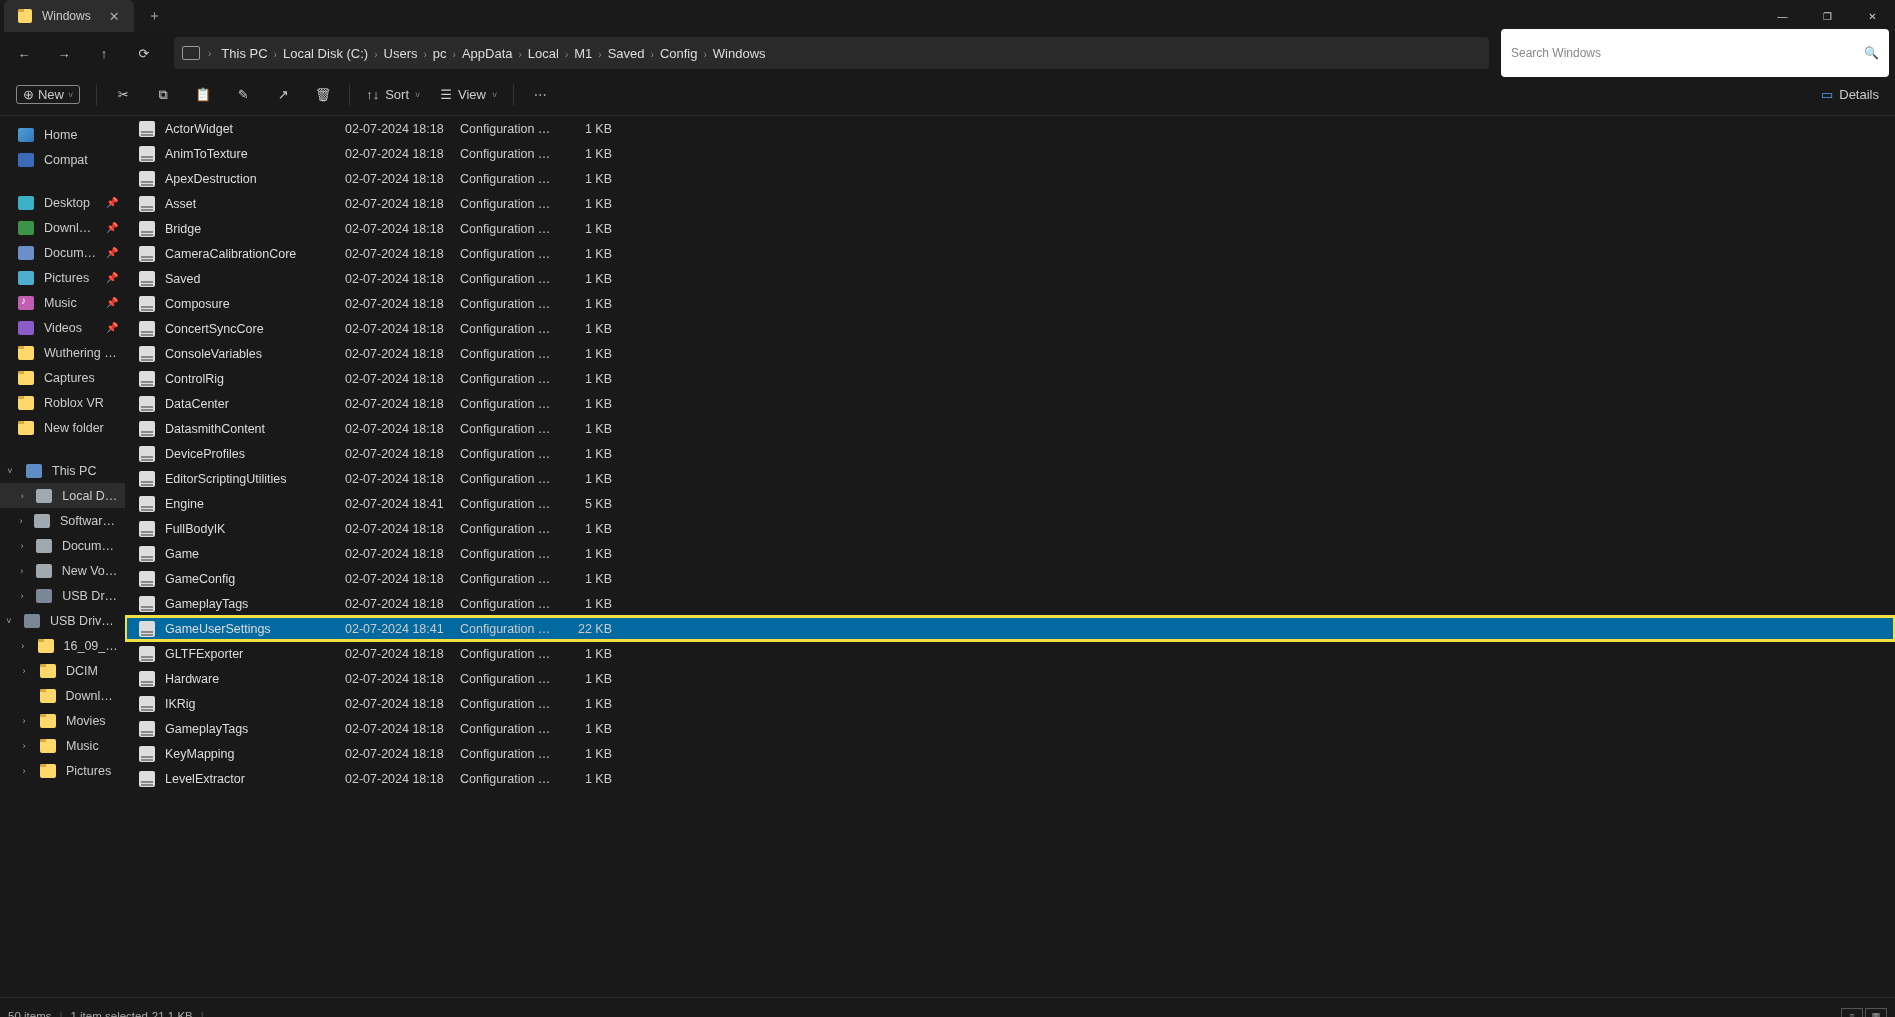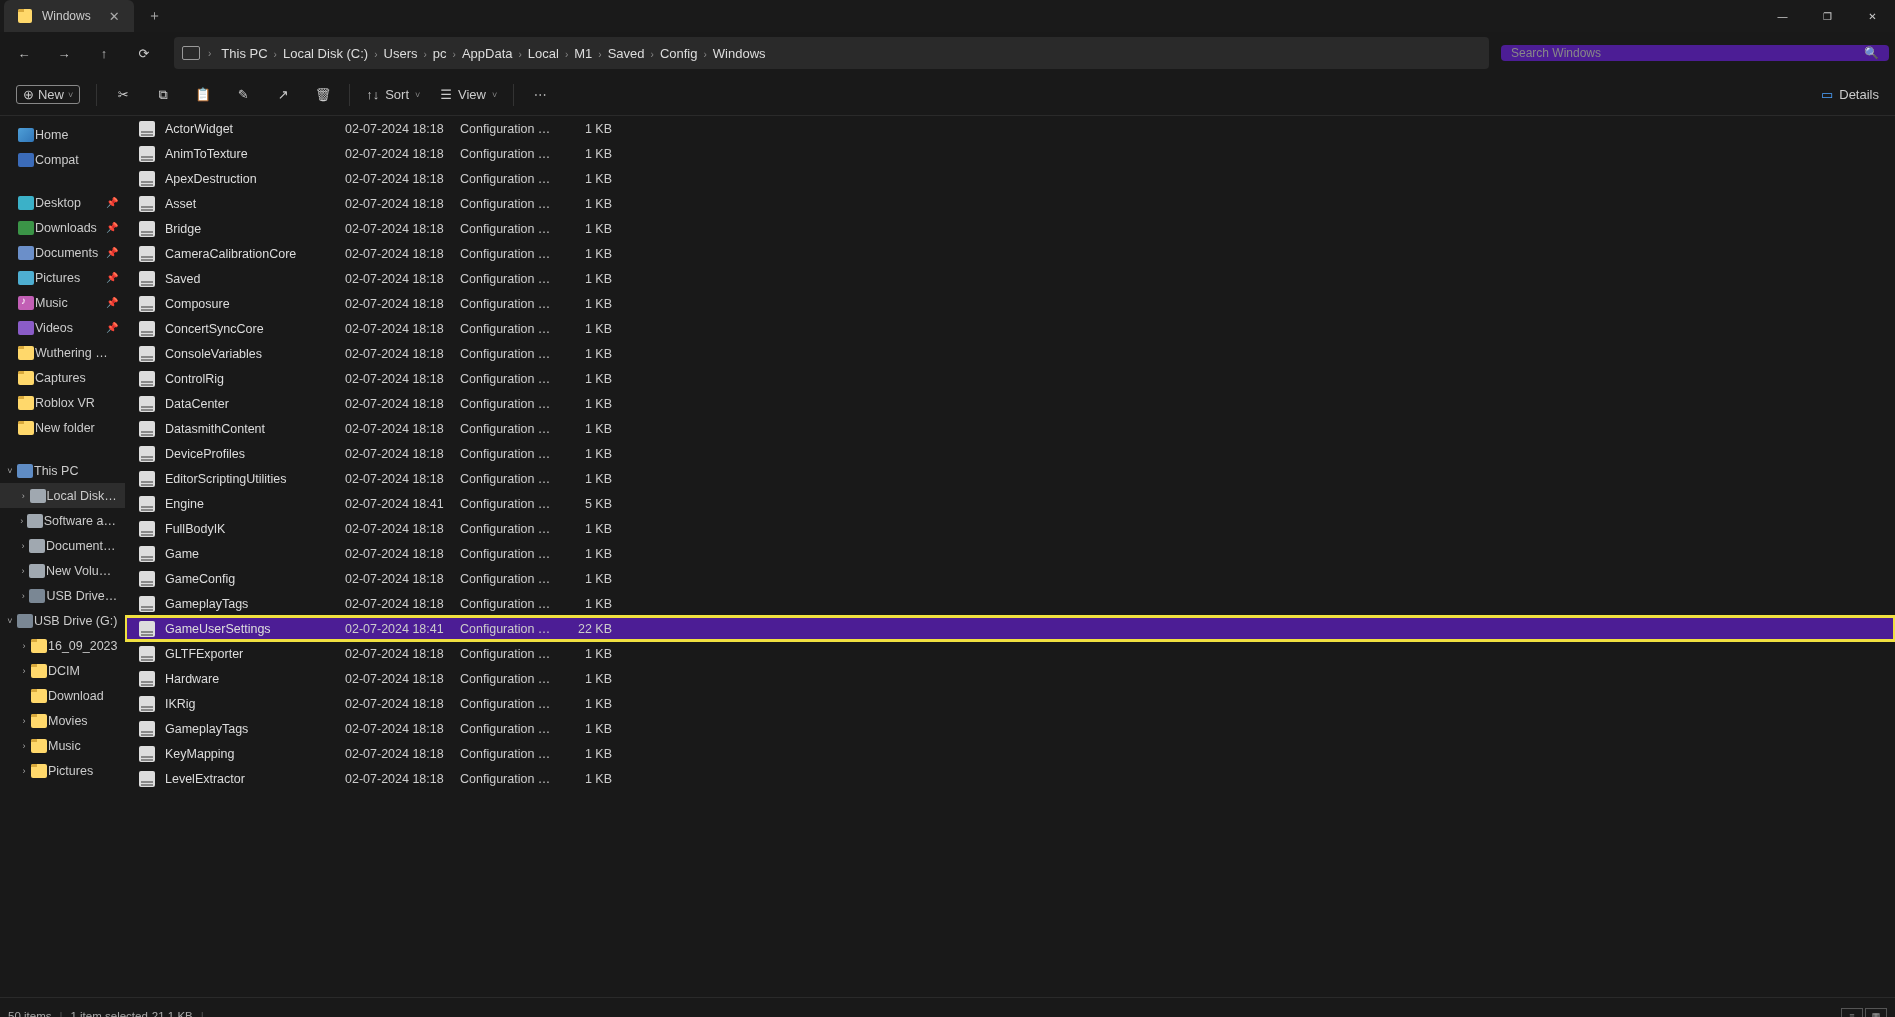--- a/index.html
+++ b/index.html
@@ -16,37 +16,37 @@
 .winbtns{display:flex}
 .winbtn{width:45px;height:32px;display:flex;align-items:center;justify-content:center;color:#ccc;font-size:10px;cursor:pointer}
 
 
 .navbar{height:42px;background:#191919;display:flex;align-items:center;padding:0 6px;gap:4px}
 .navbtn{width:36px;height:36px;display:flex;align-items:center;justify-content:center;color:#ccc;cursor:pointer;border-radius:4px;font-size:13px}
 .addr{flex:1;display:flex;align-items:center;height:32px;background:#2a2a2a;border-radius:4px;margin:0 8px;padding:0 8px;gap:4px}
 .addr .seg{color:#ddd;padding:2px 6px;cursor:pointer;font-size:13px}
 .addr .chev{color:#888;font-size:10px}
 .addr .monitor{width:18px;height:14px;border:1px solid #999;border-radius:2px;margin-right:4px}
-.searchbox{width:388px;height:16px;background:#4c1d95;border-radius:4px;display:flex;align-items:center;padding:0 10px;color:#888;justify-content:space-between}
+.searchbox{width:388px;height:48px;background:#ffffff;border-radius:4px;display:flex;align-items:center;padding:0 10px;color:#888;justify-content:space-between}
 
 
 .toolbar{height:42px;background:#191919;display:flex;align-items:center;padding:0 8px;gap:4px;border-bottom:1px solid #2a2a2a;justify-content:space-between}
 .tb-left{display:flex;align-items:center;gap:4px}
 .tbbtn{height:32px;display:flex;align-items:center;padding:0 8px;color:#ccc;cursor:pointer;border-radius:4px;gap:6px;font-size:13px}
 .tbbtn.icon-only{width:36px;justify-content:center;padding:0}
 .tbbtn .pill{border:1px solid #888;border-radius:3px;padding:1px 6px;display:flex;align-items:center;gap:4px}
 .divider{width:1px;height:22px;background:#333;margin:0 4px}
 .chev-sm{font-size:9px;color:#888}
 
 
 .main{display:flex;height:calc(100% - 32px - 42px - 42px - 20px)}
 
 
 .sidebar{width:125px;background:#191919;overflow-y:auto;padding-top:6px;position:relative}
-.side-item{display:flex;align-items:center;padding:4px 6px 4px 18px;gap:1px;cursor:pointer;font-size:12.5px;height:25px}
+.side-item{display:flex;align-items:center;padding:4px 6px 4px 18px;gap:10px;cursor:pointer;font-size:12.5px;height:25px}
 .side-item.selected{background:#2d2d2d}
 .side-item.expandable{padding-left:4px}
 .side-item .ex{width:12px;color:#aaa;font-size:9px;text-align:center}
 .side-item .ico{width:16px;height:14px;flex-shrink:0;position:relative}
 .side-item .pin{font-size:10px;color:#777;margin-left:auto}
 .side-group{margin-top:18px}
 .ico.home{background:linear-gradient(135deg,#4e9fd8,#3176b8);border-radius:2px}
 .ico.gallery{background:#3b6bb8;border-radius:2px}
 .ico.folder{background:#ffd86b;border-radius:2px}
 .ico.folder::before{content:"";position:absolute;top:0;left:0;width:6px;height:3px;background:#d9a93c;border-radius:2px 0 0 0}
@@ -66,21 +66,21 @@
 .filelist{flex:1;background:#191919;overflow-y:auto;position:relative}
 .fl-header{display:flex;padding:4px 0;border-bottom:1px solid #2a2a2a;color:#aaa;font-size:12px;position:sticky;top:0;background:#191919}
 .fl-header .col{padding:4px 8px;border-right:1px solid #2a2a2a;cursor:pointer}
 .col-name{width:208px;padding-left:20px!important;display:flex;align-items:center;gap:6px}
 .col-date{width:115px}
 .col-type{width:92px}
 .col-size{width:64px;text-align:right}
 .sort-ind{font-size:8px;color:#888;margin-left:auto}
 
 .fl-row{display:flex;align-items:center;height:25px;padding-left:14px;cursor:pointer;position:relative}
-.fl-row.selected{background:#4c1d95}
+.fl-row.selected{background:#0369a1}
 .fl-row.highlighted{outline:3px solid #f0e040;outline-offset:-2px;z-index:2}
 .fl-row .ficon{width:16px;height:16px;margin-right:10px;background:#ddd;border-radius:2px;position:relative;flex-shrink:0}
 .fl-row .ficon::after{content:"";position:absolute;bottom:1px;left:2px;right:2px;height:2px;background:#888;box-shadow:0 -3px 0 #888}
 .fl-row .cell{font-size:12.5px;color:#ddd;overflow:hidden;white-space:nowrap;text-overflow:ellipsis}
 .fl-row .c-name{width:180px}
 .fl-row .c-date{width:115px;color:#ccc}
 .fl-row .c-type{width:92px;color:#ccc}
 .fl-row .c-size{width:60px;text-align:right;color:#ccc}
 
 

